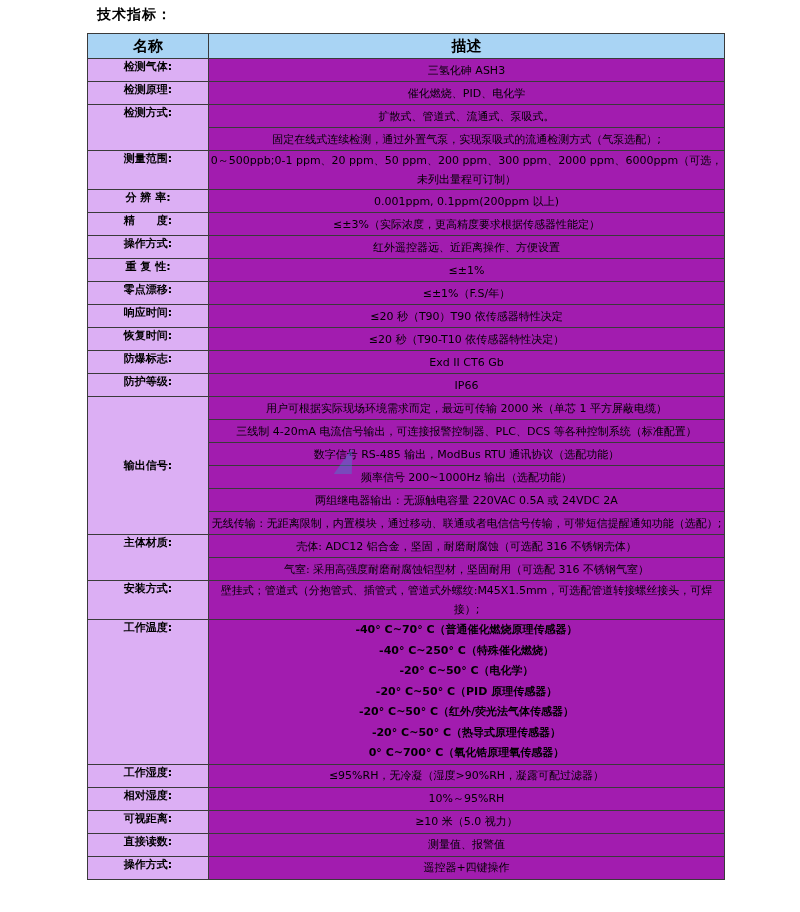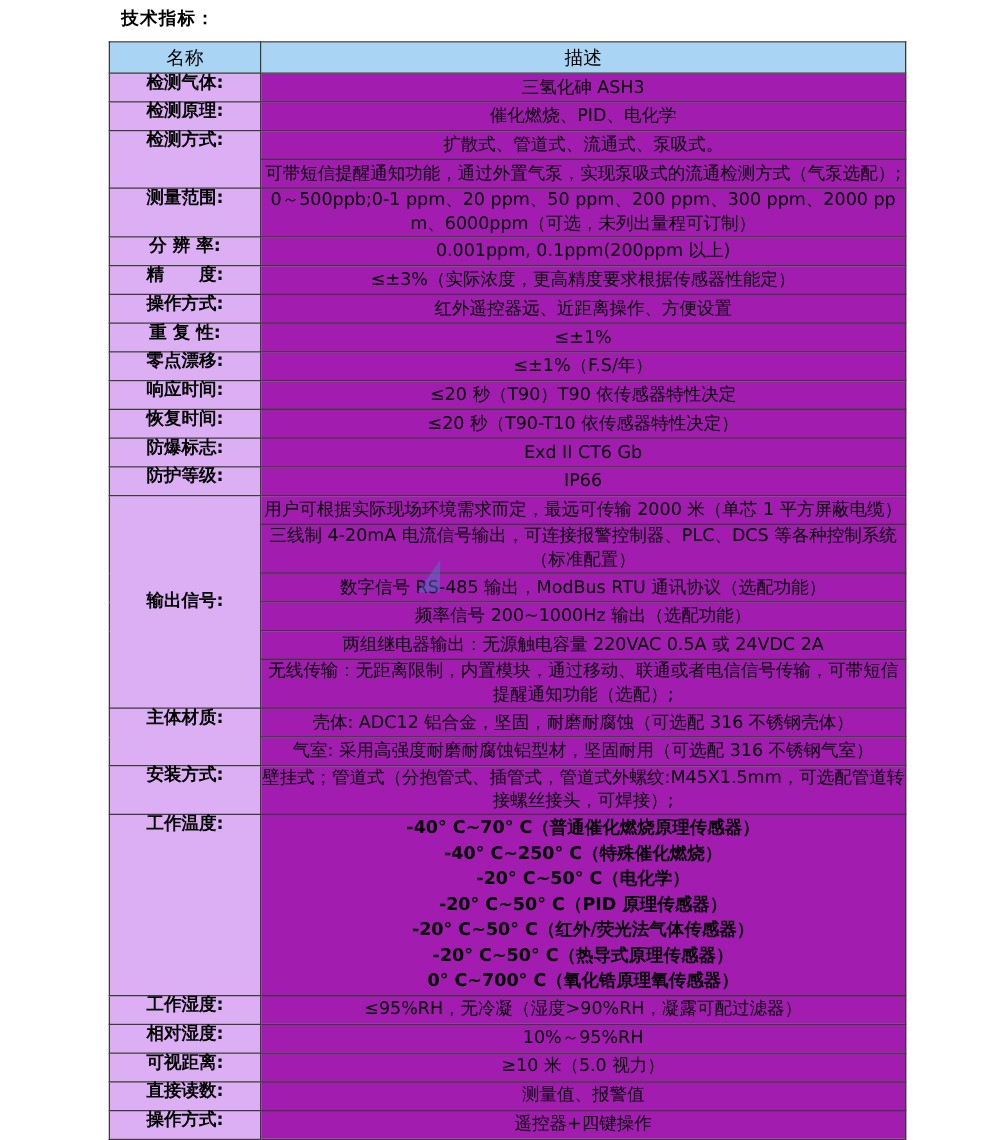--- a/index.html
+++ b/index.html
@@ -12,25 +12,25 @@
     position:absolute;left:97px;top:6px;
     font-size:14px;font-weight:bold;letter-spacing:1px;
   }
   table.spec{
     position:absolute;left:87px;top:33px;width:638px;
     border-collapse:collapse;table-layout:fixed;
   }
   table.spec col.c1{width:121px;}
   table.spec th{
     background:#a9d4f4;border:1px solid #3a3a3a;
-    height:24px;font-size:15px;font-weight:normal;text-align:center;
+    height:24px;font-size:15px;font-weight:bold;text-align:center;
     padding:0;
   }
   table.spec td{
-    border:1px solid #3a3a3a;font-size:14px;padding:0;
+    border:1px solid #3a3a3a;font-size:11px;padding:0;
   }
   td.label{
     background:#dcaff4;text-align:center;font-weight:bold;
     vertical-align:top;padding-top:4px;height:22px;line-height:15px;
   }
   td.label.mid{vertical-align:middle;padding-top:0;}
   td.desc{
     background:#a21caf;text-align:center;vertical-align:middle;
     padding:1px 6px 1px 9px;line-height:19px;height:22px;
     word-break:break-all;
@@ -78,21 +78,21 @@
       </tr>
       <tr>
         <td class="label" rowspan="1">检测原理:</td>
         <td class="desc">催化燃烧、PID、电化学</td>
       </tr>
       <tr>
         <td class="label" rowspan="2">检测方式:</td>
         <td class="desc">扩散式、管道式、流通式、泵吸式。</td>
       </tr>
       <tr>
-        <td class="desc">可带短信提醒通知功能，通过外置气泵，实现泵吸式的流通检测方式（气泵选配）;</td>
+        <td class="desc">固定在线式连续检测，通过外置气泵，实现泵吸式的流通检测方式（气泵选配）;</td>
       </tr>
       <tr>
         <td class="label" rowspan="1">测量范围:</td>
         <td class="desc">0～500ppb;0-1 ppm、20 ppm、50 ppm、200 ppm、300 ppm、2000 ppm、6000ppm（可选，未列出量程可订制）</td>
       </tr>
       <tr>
         <td class="label" rowspan="1">分 辨 率:</td>
         <td class="desc">0.001ppm, 0.1ppm(200ppm 以上)</td>
       </tr>
       <tr>

